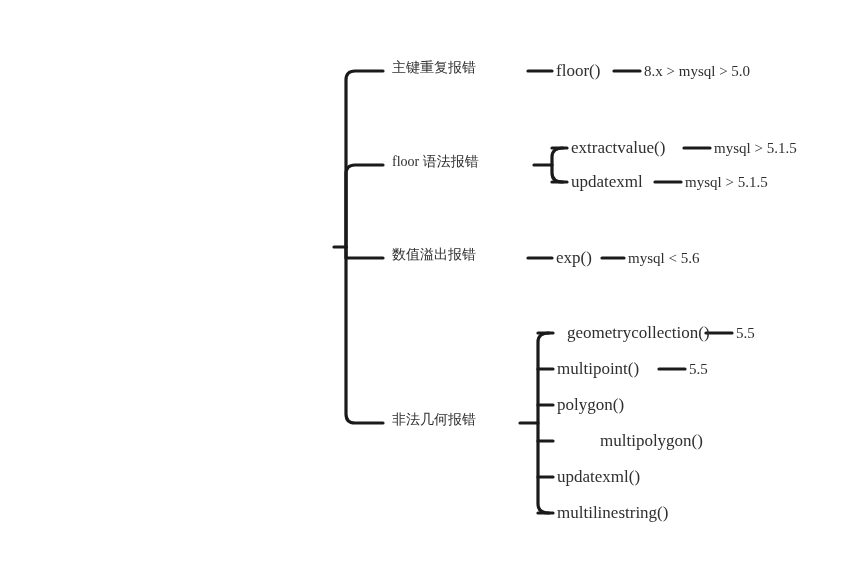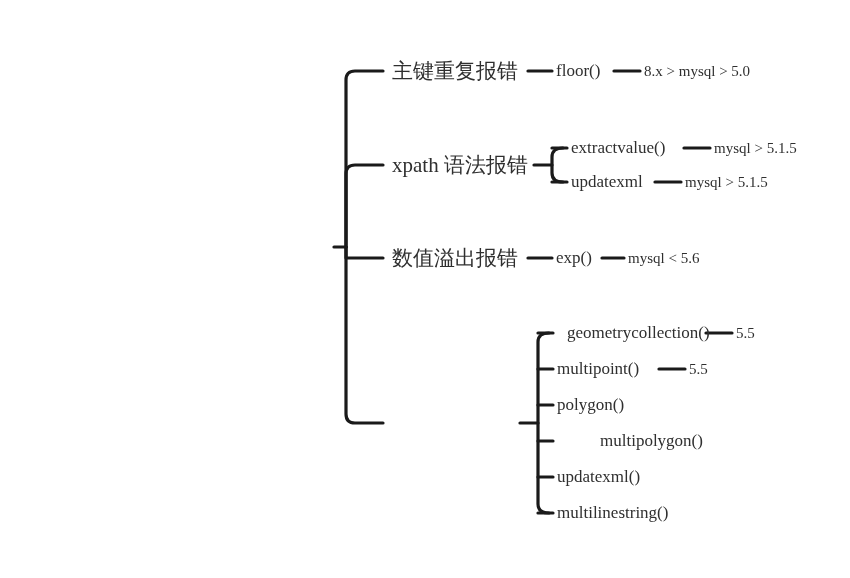--- a/index.html
+++ b/index.html
@@ -50,21 +50,21 @@
     justify-content: center;
   }
   #root-node-label {
     color: #ffffff;
     font-size: 30px;
     letter-spacing: 0.5px;
     white-space: nowrap;
     font-family: "Liberation Serif", "DejaVu Serif", serif;
   }
   .lvl1 {
-    font-size: 21px;
+    font-size: 14px;
   }
   .lvl2 {
     font-size: 17px;
   }
   .lvl3 {
     font-size: 15px;
   }
 </style>
 </head>
 <body>
@@ -103,24 +103,25 @@
       <path d="M538,477 L553,477"></path>
       <path d="M538,513 L553,513"></path>
       <path d="M706,333 L732,333"></path>
       <path d="M659,369 L685,369"></path>
     </g>
   </svg>
 
 
   <div class="node-label lvl1" style="left:392px; top:61px;">主键重复报错</div>
 
-  <div class="node-label lvl1" style="left:392px; top:155px;">xpath 语法报错</div>
+  <div class="node-label lvl1" style="left:392px; top:155px;">floor 语法报错</div>
 
   <div class="node-label lvl1" style="left:392px; top:248px;">数值溢出报错</div>
 
+  <div class="node-label lvl1" style="left:392px; top:413px;">非法几何报错</div>
 
   <div class="node-label lvl2" style="left:556px; top:62px;">floor()</div>
 
   <div class="node-label lvl3" style="left:644px; top:64px;">8.x &gt; mysql &gt; 5.0</div>
 
   <div class="node-label lvl2" style="left:571px; top:139px;">extractvalue()</div>
 
   <div class="node-label lvl3" style="left:714px; top:141px;">mysql &gt; 5.1.5</div>
 
   <div class="node-label lvl2" style="left:571px; top:173px;">updatexml</div>

